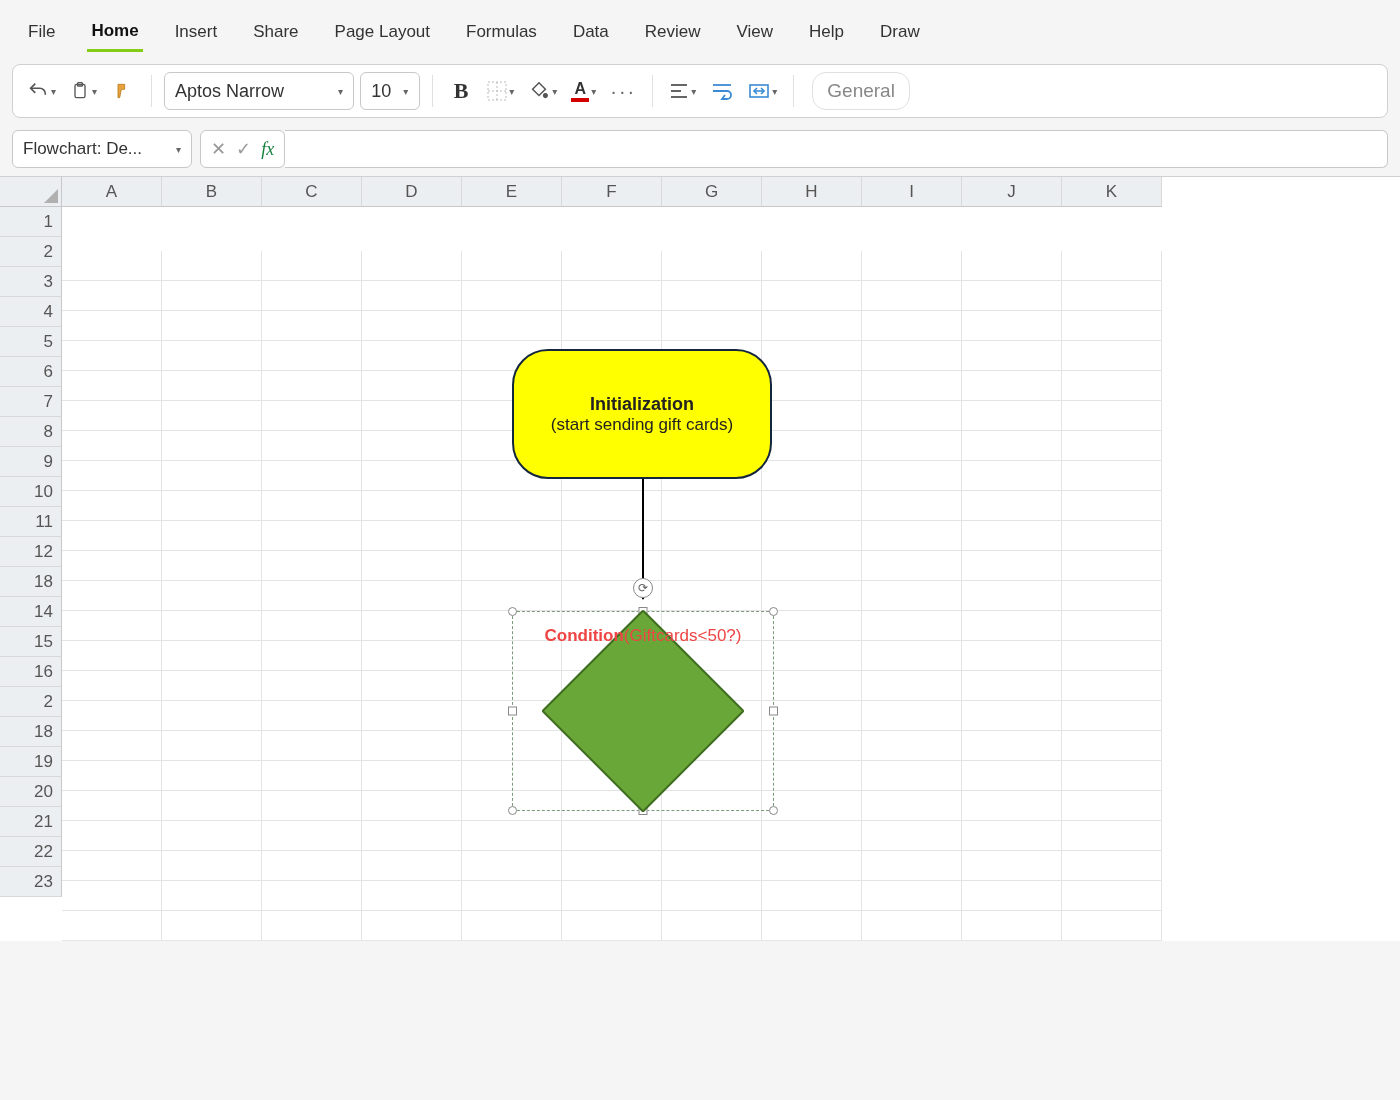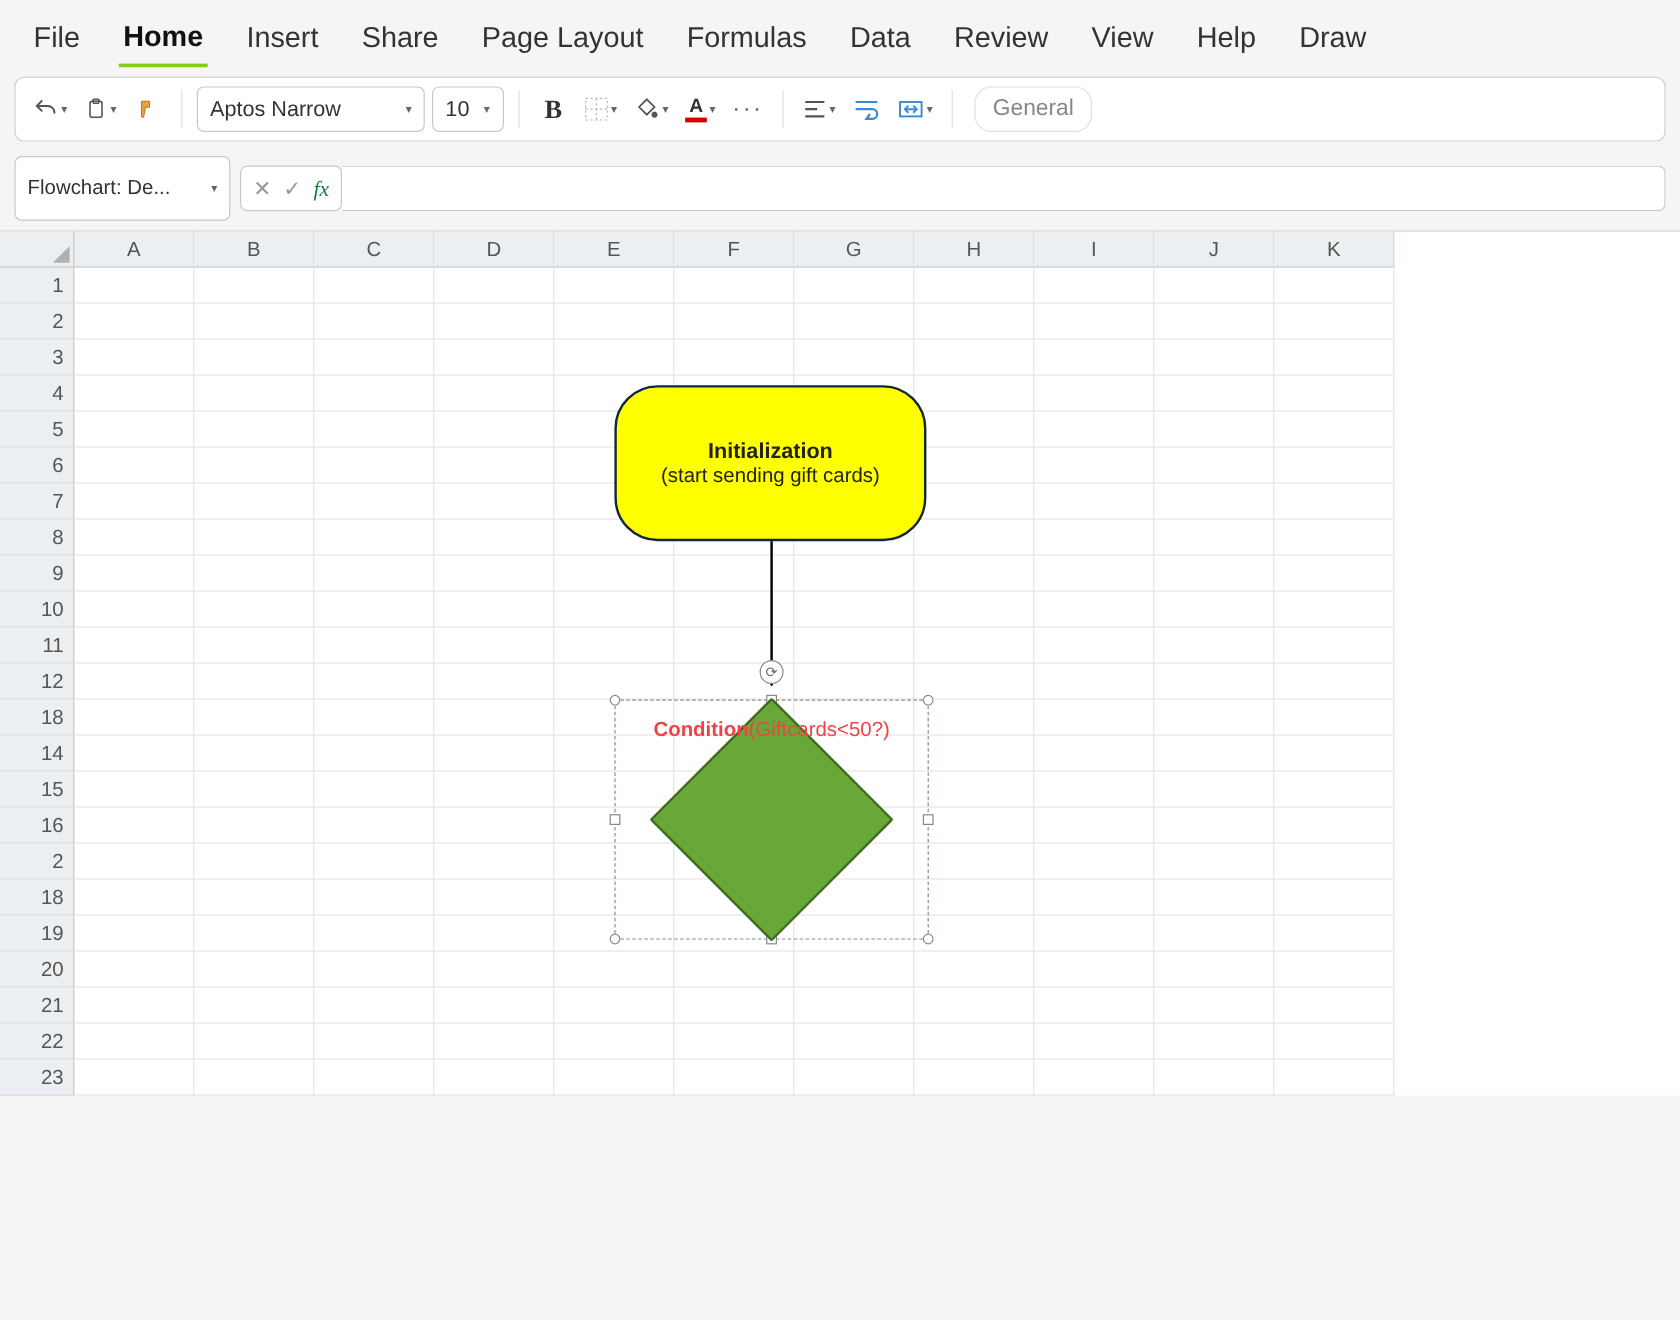--- a/index.html
+++ b/index.html
@@ -1,50 +1,50 @@
 <!DOCTYPE html>
 <html><head>
 <meta charset="utf-8">
 <style>
 * { box-sizing: border-box; margin: 0; padding: 0; }
 body { font-family: "Segoe UI", Arial, sans-serif; background: #f5f5f5; width: 1400px; height: 1100px; overflow: hidden; }
 
 
 .ribbon-tabs { display: flex; align-items: center; padding: 8px 24px 0; gap: 28px; background: #f5f5f5; height: 56px; }
-.ribbon-tab { font-size: 24px; color: #333; cursor: pointer; padding: 8px 4px; }
+.ribbon-tab { font-size: 17px; color: #333; cursor: pointer; padding: 8px 4px; }
 .ribbon-tab.active { font-weight: 600; color: #111; border-bottom: 3px solid #84cc16; }
 
 
 .toolbar-wrap { padding: 8px 12px; background: #f5f5f5; }
 .toolbar { display: flex; align-items: center; background: #fff; border: 1px solid #d0d0d0; border-radius: 8px; padding: 6px 10px; gap: 6px; height: 54px; }
 .tb-sep { width: 1px; height: 32px; background: #e0e0e0; margin: 0 6px; }
 .tb-btn { display: inline-flex; align-items: center; justify-content: center; height: 36px; min-width: 32px; padding: 0 4px; border-radius: 4px; cursor: pointer; color: #555; }
 .chev { font-size: 10px; color: #666; margin-left: 2px; }
 .font-select { display: flex; align-items: center; border: 1px solid #c8c8c8; border-radius: 6px; height: 38px; padding: 0 10px; font-size: 18px; color: #333; gap: 52px; min-width: 190px; }
 .size-select { display: flex; align-items: center; border: 1px solid #c8c8c8; border-radius: 6px; height: 38px; padding: 0 10px; font-size: 18px; color: #333; gap: 10px; min-width: 60px; }
 .numfmt { display: flex; align-items: center; border: 1px solid #e0e0e0; border-radius: 14px; height: 38px; padding: 0 14px; font-size: 19px; color: #888; margin-left: 6px; }
 
 
 .formula-row { display: flex; align-items: center; padding: 4px 12px 8px; gap: 8px; background: #f5f5f5; }
-.name-box { display: flex; align-items: center; justify-content: space-between; background: #fff; border: 1px solid #c8c8c8; border-radius: 6px; height: 54px; padding: 0 10px; width: 180px; font-size: 17px; color: #333; }
+.name-box { display: flex; align-items: center; justify-content: space-between; background: #fff; border: 1px solid #c8c8c8; border-radius: 6px; height: 38px; padding: 0 10px; width: 180px; font-size: 17px; color: #333; }
 .fx-group { display: flex; align-items: center; background: #fff; border: 1px solid #c8c8c8; border-radius: 6px; height: 38px; padding: 0 10px; gap: 10px; color: #999; }
 .fx-group .xx { font-size: 18px; }
 .fx-label { font-style: italic; font-family: "Times New Roman", serif; font-size: 18px; color: #15803d; }
 .formula-input { flex: 1; background: #fff; border: 1px solid #c8c8c8; border-left: none; border-radius: 0 6px 6px 0; height: 38px; margin-left: -8px; }
 
 
 .grid-area { position: relative; background: #fff; border-top: 1px solid #d0d0d0; }
 .col-headers { display: flex; position: sticky; top: 0; }
 .corner { width: 62px; height: 30px; background: #eceff1; border-right: 1px solid #c8c8c8; border-bottom: 1px solid #c8c8c8; position: relative; }
 .corner::after { content: ""; position: absolute; right: 3px; bottom: 3px; width: 0; height: 0; border-left: 14px solid transparent; border-bottom: 14px solid #b0b0b0; }
 .col-h { width: 100px; height: 30px; background: #eceff1; border-right: 1px solid #d8d8d8; border-bottom: 1px solid #c8c8c8; display: flex; align-items: center; justify-content: center; font-size: 17px; color: #555; }
 .rows { display: flex; }
 .row-headers { display: flex; flex-direction: column; }
 .row-h { width: 62px; height: 30px; background: #eceff1; border-right: 1px solid #c8c8c8; border-bottom: 1px solid #d8d8d8; display: flex; align-items: center; justify-content: flex-end; padding-right: 8px; font-size: 17px; color: #555; }
-.cells { position: relative; flex: 1; }
+.cells { position: relative; flex: 1; margin-top: 44px; }
 .cell-row { display: flex; }
 .cell { width: 100px; height: 30px; border-right: 1px solid #e4e4e4; border-bottom: 1px solid #e4e4e4; }
 
 
 .shapes { position: absolute; left: 0; top: 0; width: 100%; height: 100%; pointer-events: none; }
 .shape-terminator { position: absolute; background: #ffff00; border: 2px solid #14263d; border-radius: 36px; display: flex; flex-direction: column; align-items: center; justify-content: center; font-size: 18px; color: #222; text-align: center; padding: 6px 14px; }
 .shape-terminator .t1 { font-weight: 700; }
 .shape-terminator .t2 { font-size: 17px; }
 
 .diamond-wrap { position: absolute; }

